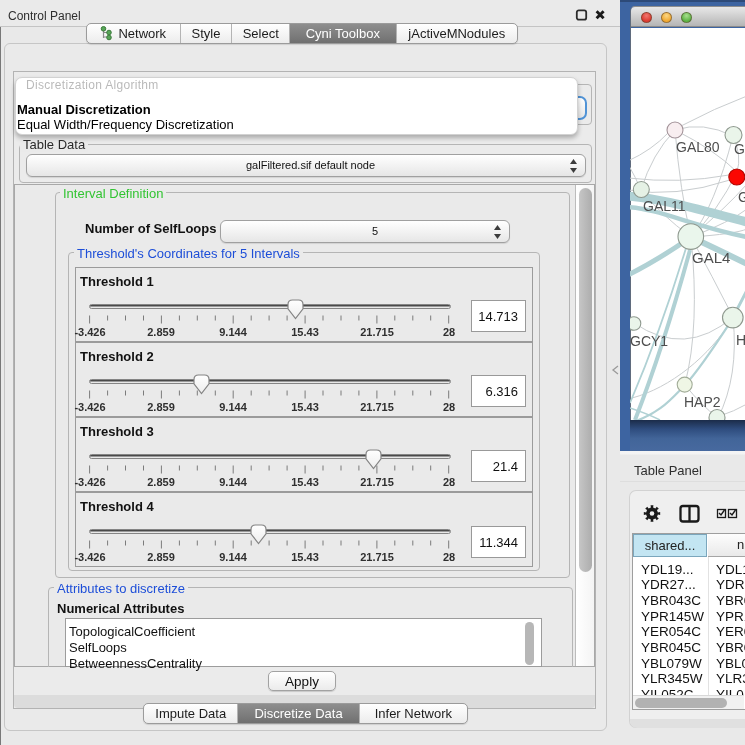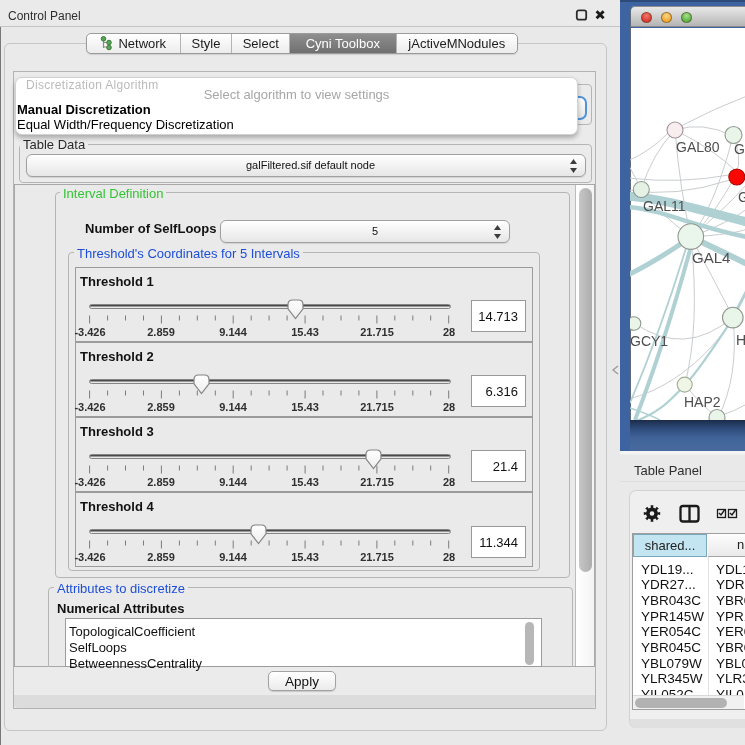--- a/index.html
+++ b/index.html
@@ -38,21 +38,21 @@
 
 <div class="abs" style="left:0;top:0;width:1px;height:745px;background:#787878;"></div>
 <div class="titlebar">
       <span>Control Panel</span>
     </div>
 <svg class="abs" style="left:575px;top:9px;" width="32" height="13" viewBox="0 0 32 13">
 <rect x="1.8" y="1.3" width="9.4" height="9.4" rx="2" fill="none" stroke="#2c2c2c" stroke-width="1.8"></rect>
 <path d="M 21.6,2.3 L 28.6,9.3 M 28.6,2.3 L 21.6,9.3" stroke="#1a1a1a" stroke-width="2.9" fill="none"></path>
     </svg>
 <div class="outerpanel"></div>
-<div class="tabgroup" style="left:86px;top:33px;width:432px;height:21px;">
+<div class="tabgroup" style="left:86px;top:23px;width:432px;height:21px;">
 <div class="tab" style="width:94px;"><svg width="13" height="15" viewBox="0 0 13 15" style="margin-right:5px;">
 <path d="M 3.5,3 L 3.5,12 M 3.5,6.5 L 8,6.5 M 3.5,11 L 8,11" stroke="#8a8a8a" stroke-width="1.2" fill="none"></path>
 <circle cx="3.5" cy="2.8" r="2.3" fill="#57a657" stroke="#3c7a3c"></circle>
           <circle cx="9" cy="6.5" r="2.3" fill="#57a657" stroke="#3c7a3c"></circle>
           <circle cx="9" cy="11.5" r="2.3" fill="#57a657" stroke="#3c7a3c"></circle>
         </svg>Network</div>
 <div class="tab" style="width:52px;">Style</div>
 <div class="tab" style="width:58px;">Select</div>
 <div class="tab sel" style="width:107px;">Cyni Toolbox</div>
 <div class="tab" style="width:121px;">jActiveMNodules</div>
@@ -63,21 +63,20 @@
 <div class="abs" style="left:530px;top:96px;width:57px;height:24px;border:2.5px solid #5093d6;border-radius:7px;background:linear-gradient(#ffffff,#e6e6e6);"></div>
 <div class="groupbox" style="left:19px;top:144px;width:573px;height:39px;"></div>
 <div class="grouptitle" style="left:20px;top:137px;">Table Data</div>
 <div class="combo" style="left:26px;top:154px;width:560px;padding-left:9px;">galFiltered.sif default node
 <svg class="arr" width="9" height="16" viewBox="0 0 9 16">
         <path d="M 4.5,1 L 8,6 L 1,6 Z" fill="#3c3c3c"></path>
         <path d="M 4.5,15 L 1,10 L 8,10 Z" fill="#3c3c3c"></path>
       </svg></div>
 <div class="popup">
 <div class="abs" style="left:10px;top:0px;font-size:12px;color:rgba(70,70,70,0.38);letter-spacing:0.3px;">Discretization Algorithm</div>
-<div class="abs" style="left:0;top:9px;width:100%;text-align:center;font-size:13px;color:#a6a6a6;">Select algorithm to view settings</div>
 <div class="abs" style="left:1px;top:24px;font-size:13px;font-weight:bold;color:#000;">Manual Discretization</div>
 <div class="abs" style="left:1px;top:39px;font-size:13px;color:#000;">Equal Width/Frequency Discretization</div>
 </div>
 <div class="scrollpane">
 <div class="vsb">
         <div class="th"></div>
       </div>
 </div>
 <div class="groupbox" style="left:55px;top:192px;width:515px;height:386px;"></div>
 <div class="grouptitle greentitle" style="left:60px;top:186px;">Interval Definition</div>
@@ -262,20 +261,25 @@
     </div>
 <div class="grouptitle bluetitle" style="left:54px;top:581px;">Attributes to discretize</div>
 <div class="abs" style="left:57px;top:601px;font-size:13px;font-weight:bold;color:#111;">Numerical Attributes</div>
 <div class="listbox">
 <div>TopologicalCoefficient</div>
       <div>SelfLoops</div>
       <div>BetweennessCentrality</div>
 <div class="abs" style="left:459px;top:3px;width:9px;height:43px;border-radius:5px;background:#b7b7b7;padding:0;"></div>
 </div>
 <div class="btn" style="left:268px;top:671px;width:68px;height:20px;line-height:19px;">Apply</div>
+<div class="tabgroup" style="left:143px;top:703px;width:325px;height:21px;">
+<div class="tab" style="width:95px;">Impute Data</div>
+<div class="tab sel" style="width:122px;">Discretize Data</div>
+<div class="tab" style="width:108px;">Infer Network</div>
+</div>
 <svg class="abs" style="left:611px;top:365px;" width="10" height="10" viewBox="0 0 10 10">
 <path d="M 7,1 L 2,5 L 7,9" fill="none" stroke="#9a9a9a" stroke-width="1.3"></path>
     </svg>
 <div class="abs" style="left:620px;top:0;width:125px;height:451px;background:#3d64a1;border-top:2px solid #2d4a78;"></div>
 <div class="abs" style="left:630px;top:420px;width:115px;height:31px;background:linear-gradient(#1b2c49 0%,#2f4d7f 30%,#426599 60%,#47699f 100%);"></div>
 <div class="abs" style="left:630px;top:6px;width:115px;height:414px;border-left:1px solid #5f6b7d;border-top:1px solid #8e8e8e;border-radius:5px 0 0 0;overflow:hidden;">
 <div style="position:absolute;left:0;top:0;width:115px;height:20px;background:linear-gradient(#e8e8e8,#b5b5b5);border-bottom:1px solid #8b8b8b;"></div>
 <div style="position:absolute;left:0;top:21px;width:115px;height:393px;background:#ffffff;"></div>
 </div>
 <div class="abs" style="left:641.2px;top:11.8px;width:11px;height:11px;border-radius:50%;background:radial-gradient(circle at 50% 30%, #f07870, #dc3a30 70%);border:0.8px solid rgba(80,60,40,0.55);"></div>

